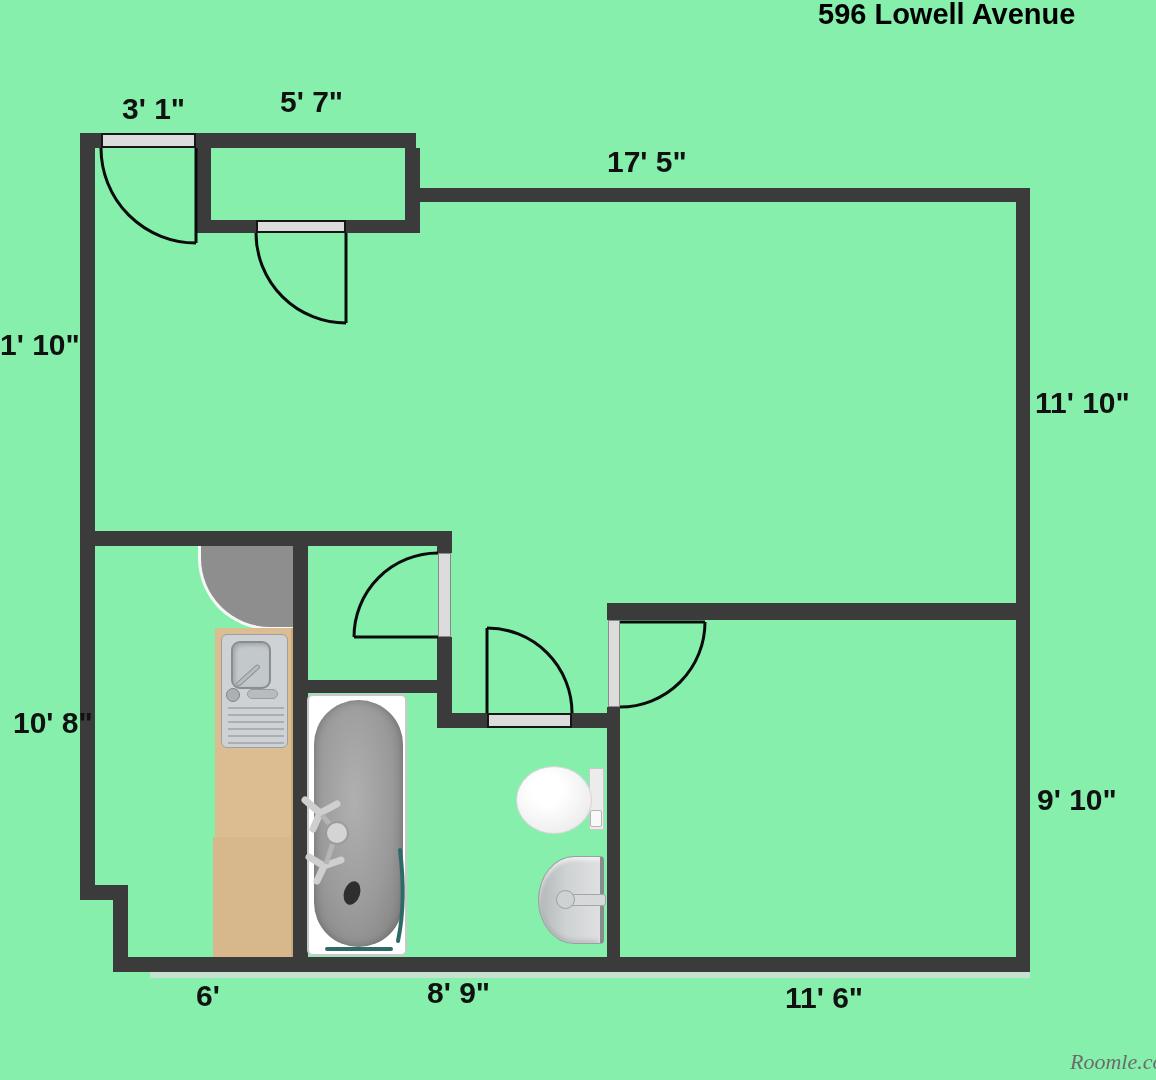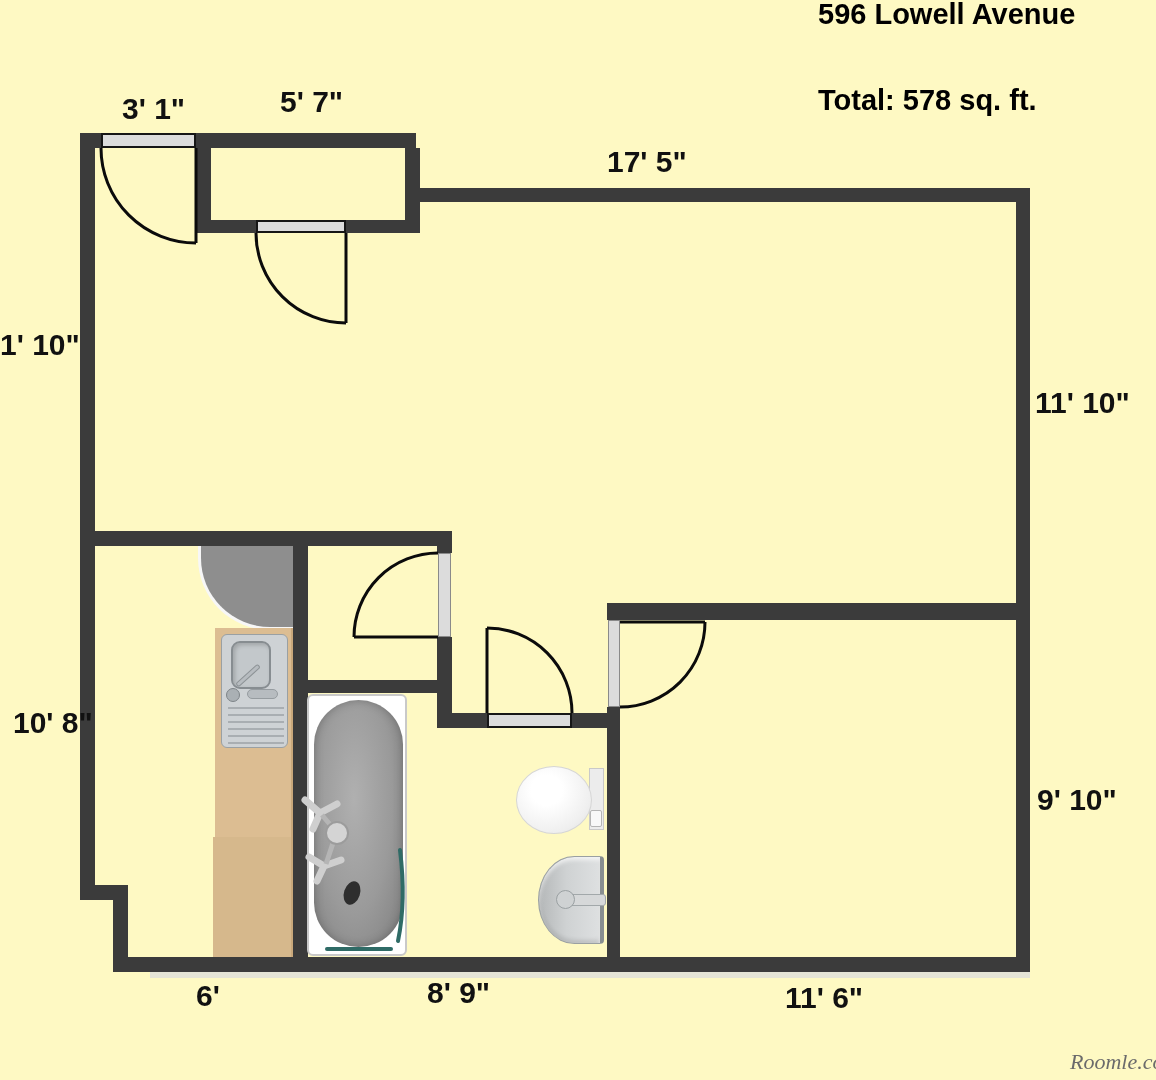--- a/index.html
+++ b/index.html
@@ -1,16 +1,16 @@
 <!DOCTYPE html>
 <html style="--wall: #3b3b3b; --sill: #dcdcdc;"><head>
 <meta charset="utf-8">
 <style>
   html,body{margin:0;padding:0;background:#ffffff;}
-  #stage{position:relative;width:1156px;height:1080px;background:#fef9c3;overflow:hidden;
+  #stage{position:relative;width:1156px;height:1080px;background:#86efac;overflow:hidden;
          font-family:"Liberation Sans", sans-serif;}
   .wall{position:absolute;background:var(--wall,#3b3b3b);}
   .sill{position:absolute;background:var(--sill,#dcdcdc);box-sizing:border-box;border:2px solid #161616;}
   .sill.soft{border:1px solid #8a8a8a;}
   .dim{position:absolute;font-weight:700;font-size:30px;color:#111;white-space:nowrap;letter-spacing:0px;}
   .title{position:absolute;font-weight:700;font-size:29px;color:#000;white-space:nowrap;}
   .watermark{position:absolute;font-family:"Liberation Serif", serif;font-style:italic;
              font-size:22px;color:#6b6b6b;white-space:nowrap;}
   .fx{position:absolute;box-sizing:border-box;}
   svg.overlay{position:absolute;left:0;top:0;pointer-events:none;}
@@ -134,21 +134,20 @@
     </g>
     <circle cx="337" cy="833" r="11" fill="#d4d4d4" stroke="#9c9c9c" stroke-width="2"></circle>
     <ellipse cx="352" cy="893" rx="8" ry="12" fill="#2e2e2e" transform="rotate(18 352 893)"></ellipse>
     <g stroke="#2f6b66" stroke-width="4" fill="none" stroke-linecap="round">
       <path d="M 400 850 C 404 882 404 912 398 941"></path>
       <path d="M 327 949 L 391 949"></path>
     </g>
   </svg>
 
   <div class="title" style="left:818px;top:-2px;">596 Lowell Avenue</div>
-  <div class="title" style="left:818px;top:84px;">Total: 578 sq. ft.</div>
 
   <div class="dim" style="left:122px;top:92px;">3' 1"</div>
   <div class="dim" style="left:280px;top:85px;">5' 7"</div>
   <div class="dim" style="left:607px;top:145px;">17' 5"</div>
   <div class="dim" style="left:0px;top:328px;">1'  10"</div>
   <div class="dim" style="left:1035px;top:386px;">11' 10"</div>
   <div class="dim" style="left:13px;top:706px;">10' 8"</div>
   <div class="dim" style="left:1037px;top:783px;">9' 10"</div>
   <div class="dim" style="left:196px;top:979px;">6'</div>
   <div class="dim" style="left:427px;top:976px;">8' 9"</div>

